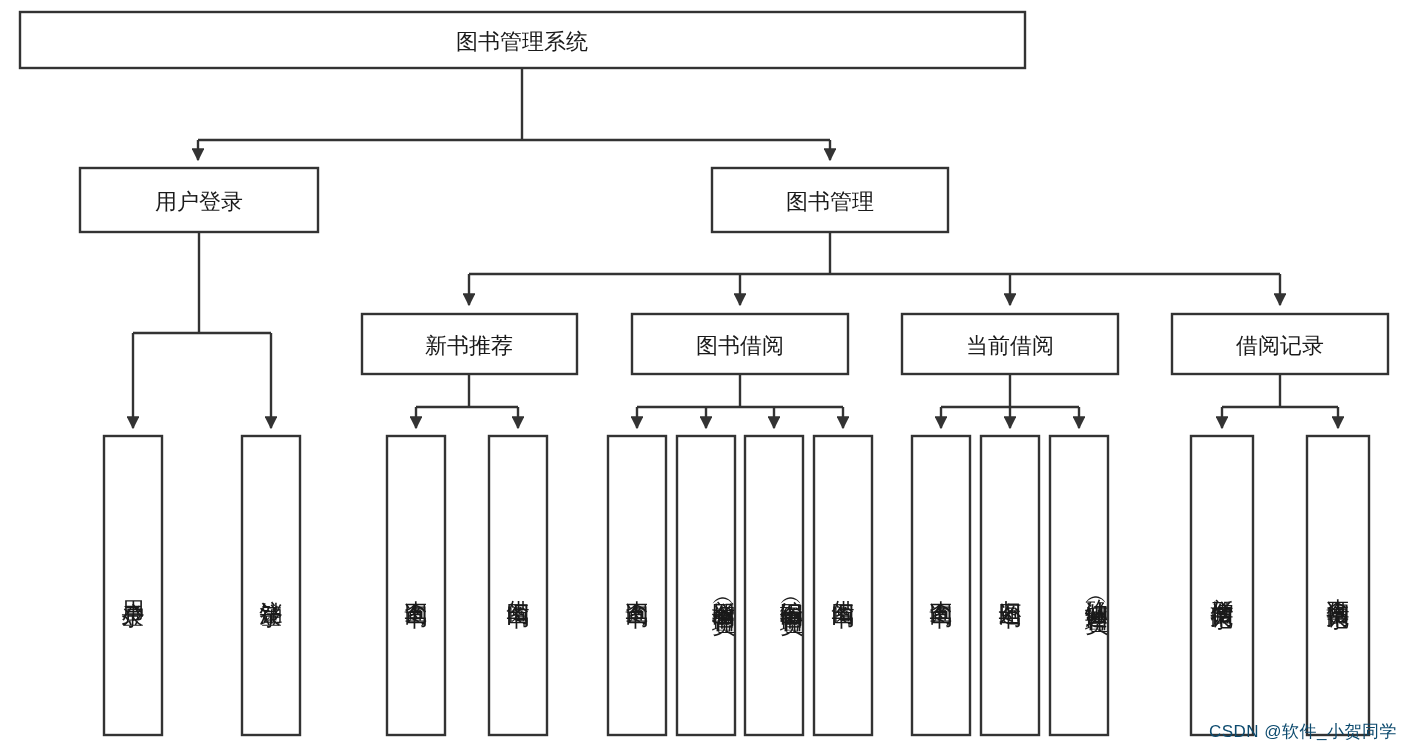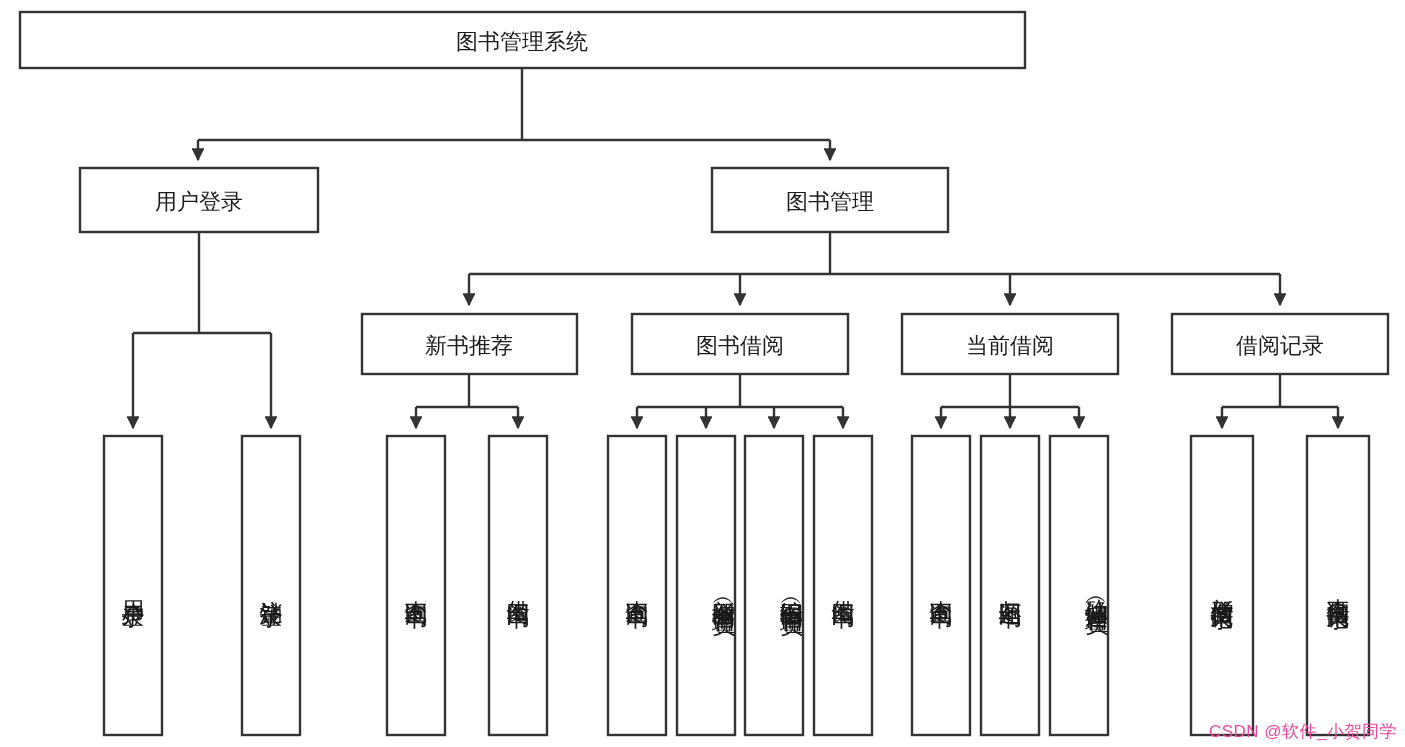--- a/index.html
+++ b/index.html
@@ -58,21 +58,21 @@
     justify-content: center;
     white-space: nowrap;
     pointer-events: none;
   }
   .watermark {
     position: absolute;
     right: 8px;
     bottom: 4px;
     font-family: "Liberation Sans", sans-serif;
     font-size: 17px;
-    color: #ec4899;
+    color: #0c4a6e;
     letter-spacing: 0.5px;
     white-space: nowrap;
   }
 </style>
 </head>
 <body>
 
 <svg id="diagram" viewBox="0 0 1405 747">
   <defs>
     <marker id="arrow" viewBox="0 0 10 10" refX="9" refY="5" markerWidth="5.4" markerHeight="5.4" orient="auto-start-reverse">

